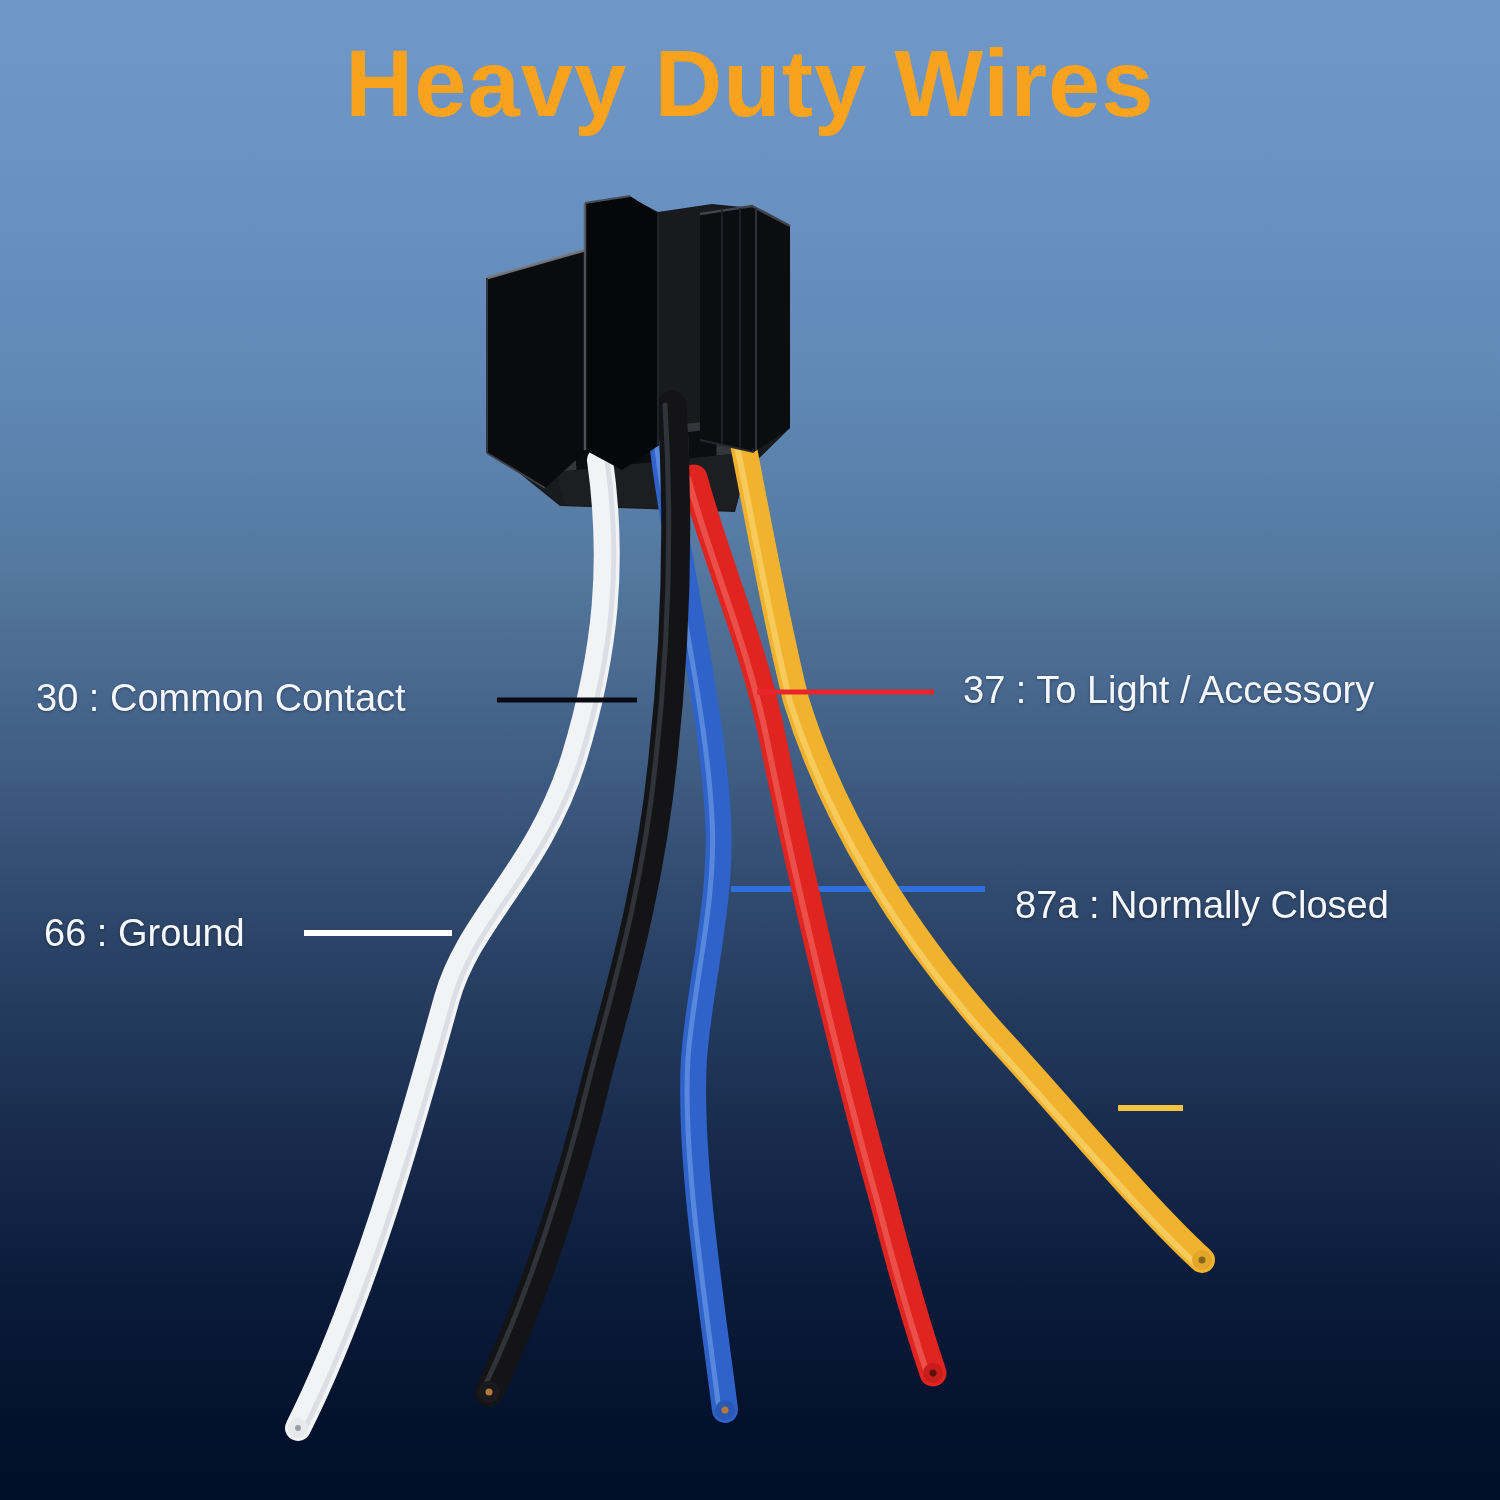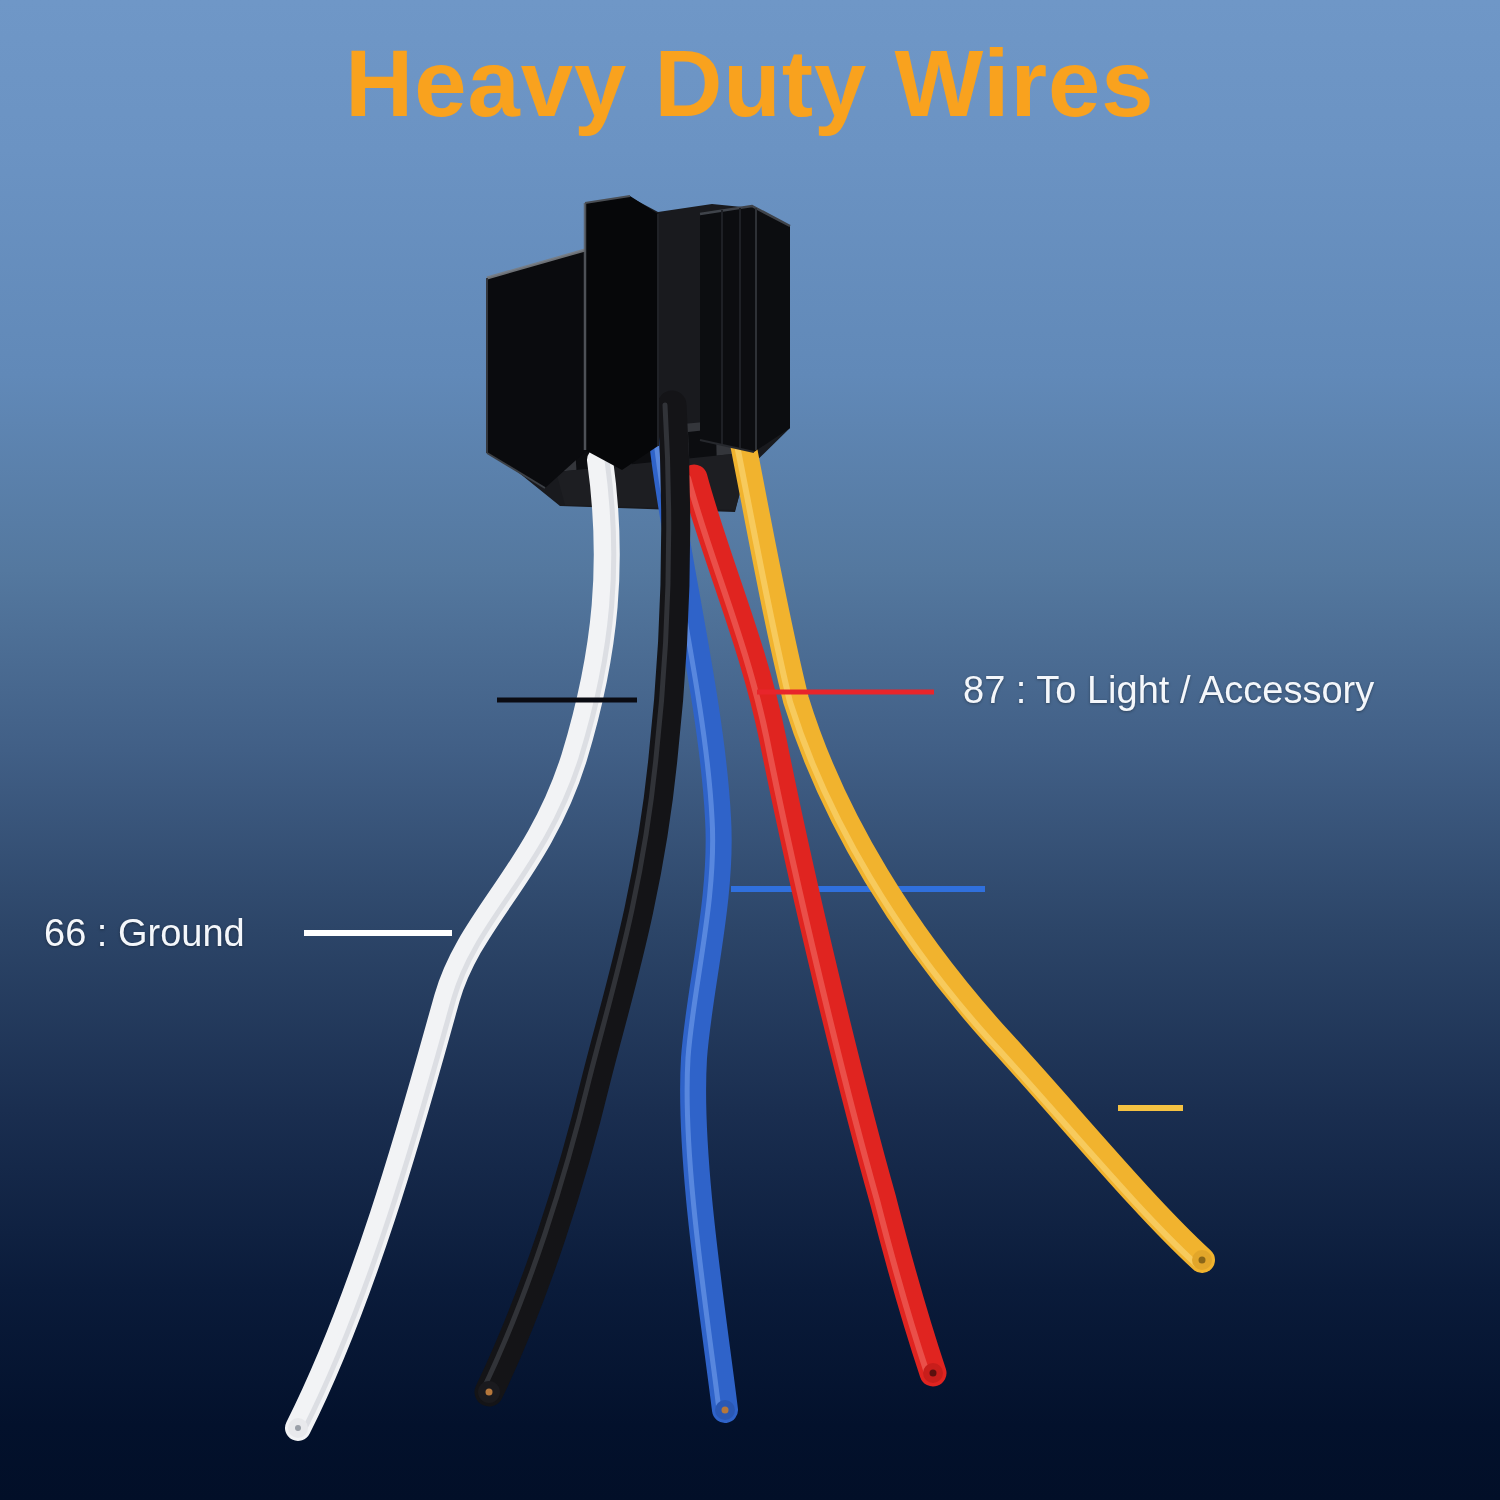--- a/index.html
+++ b/index.html
@@ -113,16 +113,18 @@
     <g>
       <line x1="497" y1="700" x2="637" y2="700" stroke-width="5" stroke="#0A0B12"></line>
       <line x1="304" y1="933" x2="452" y2="933" stroke-width="6" stroke="#FFFFFF"></line>
       <line x1="757" y1="692" x2="934" y2="692" stroke-width="5" stroke="#E8252B"></line>
       <line x1="1118" y1="1108" x2="1183" y2="1108" stroke-width="6" stroke="#F5C242"></line>
     </g>
   </svg>
 
   <div class="title">Heavy Duty Wires</div>
 
+  <div class="pin-label lbl-30">30 : Common Contact</div>
   <div class="pin-label lbl-85">66 : Ground</div>
-  <div class="pin-label lbl-87">87 : To Light / Accessory</div>
+  <div class="pin-label lbl-87">37 : To Light / Accessory</div>
+  <div class="pin-label lbl-87a">87a : Normally Closed</div>
 
 </div>
 
 </body></html>

